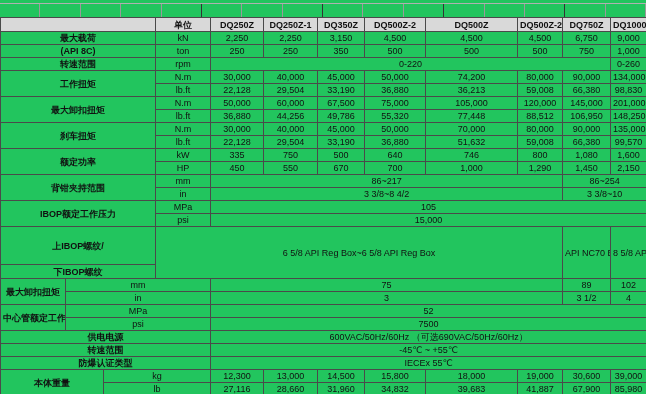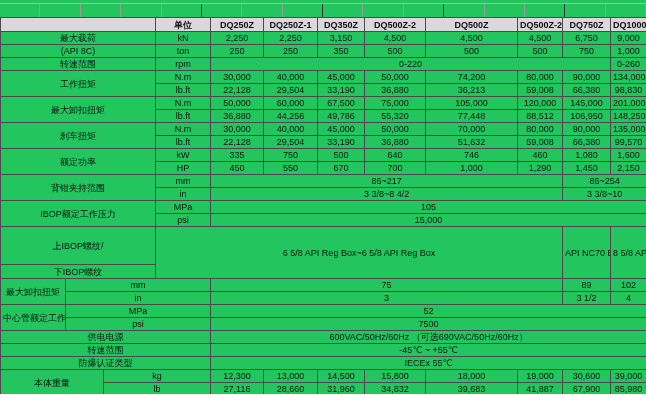--- a/index.html
+++ b/index.html
@@ -23,21 +23,21 @@
     border-collapse:collapse;table-layout:fixed;width:646px;
     border:1.5px solid #000;
   }
   table.spec td{
     border:1px solid #4a4a4a;
     font-size:9px;line-height:10px;color:#111;
     padding:0 2px;overflow:hidden;white-space:nowrap;
     text-align:center;vertical-align:middle;
   }
   td.h{background:#d9d9d9;font-weight:bold;border-bottom:1px solid #000;}
-  td.l{text-align:left;font-weight:normal;padding-left:3px;white-space:normal;word-break:break-all;line-height:11px;margin-left:26px;}
+  td.l{text-align:left;font-weight:bold;padding-left:3px;white-space:normal;word-break:break-all;line-height:11px;margin-left:26px;}
   td.u{font-weight:normal;}
   td.v{font-weight:normal;}
   td.wrap{white-space:normal;word-break:normal;line-height:10px;padding:0 1px;}
 </style>
 </head>
 <body>
 
 <div class="page">
   <div class="strip">
       <div class="cell"></div>
@@ -185,21 +185,21 @@
           <td class="v">99,570</td>
         </tr>
         <tr style="height: 13px;">
           <td class="l" colspan="3" rowspan="2">额定功率</td>
           <td class="u">kW</td>
           <td class="v">335</td>
           <td class="v">750</td>
           <td class="v">500</td>
           <td class="v">640</td>
           <td class="v">746</td>
-          <td class="v">460</td>
+          <td class="v">800</td>
           <td class="v">1,080</td>
           <td class="v">1,600</td>
         </tr>
         <tr style="height: 13px;">
           <td class="u">HP</td>
           <td class="v">450</td>
           <td class="v">550</td>
           <td class="v">670</td>
           <td class="v">700</td>
           <td class="v">1,000</td>

